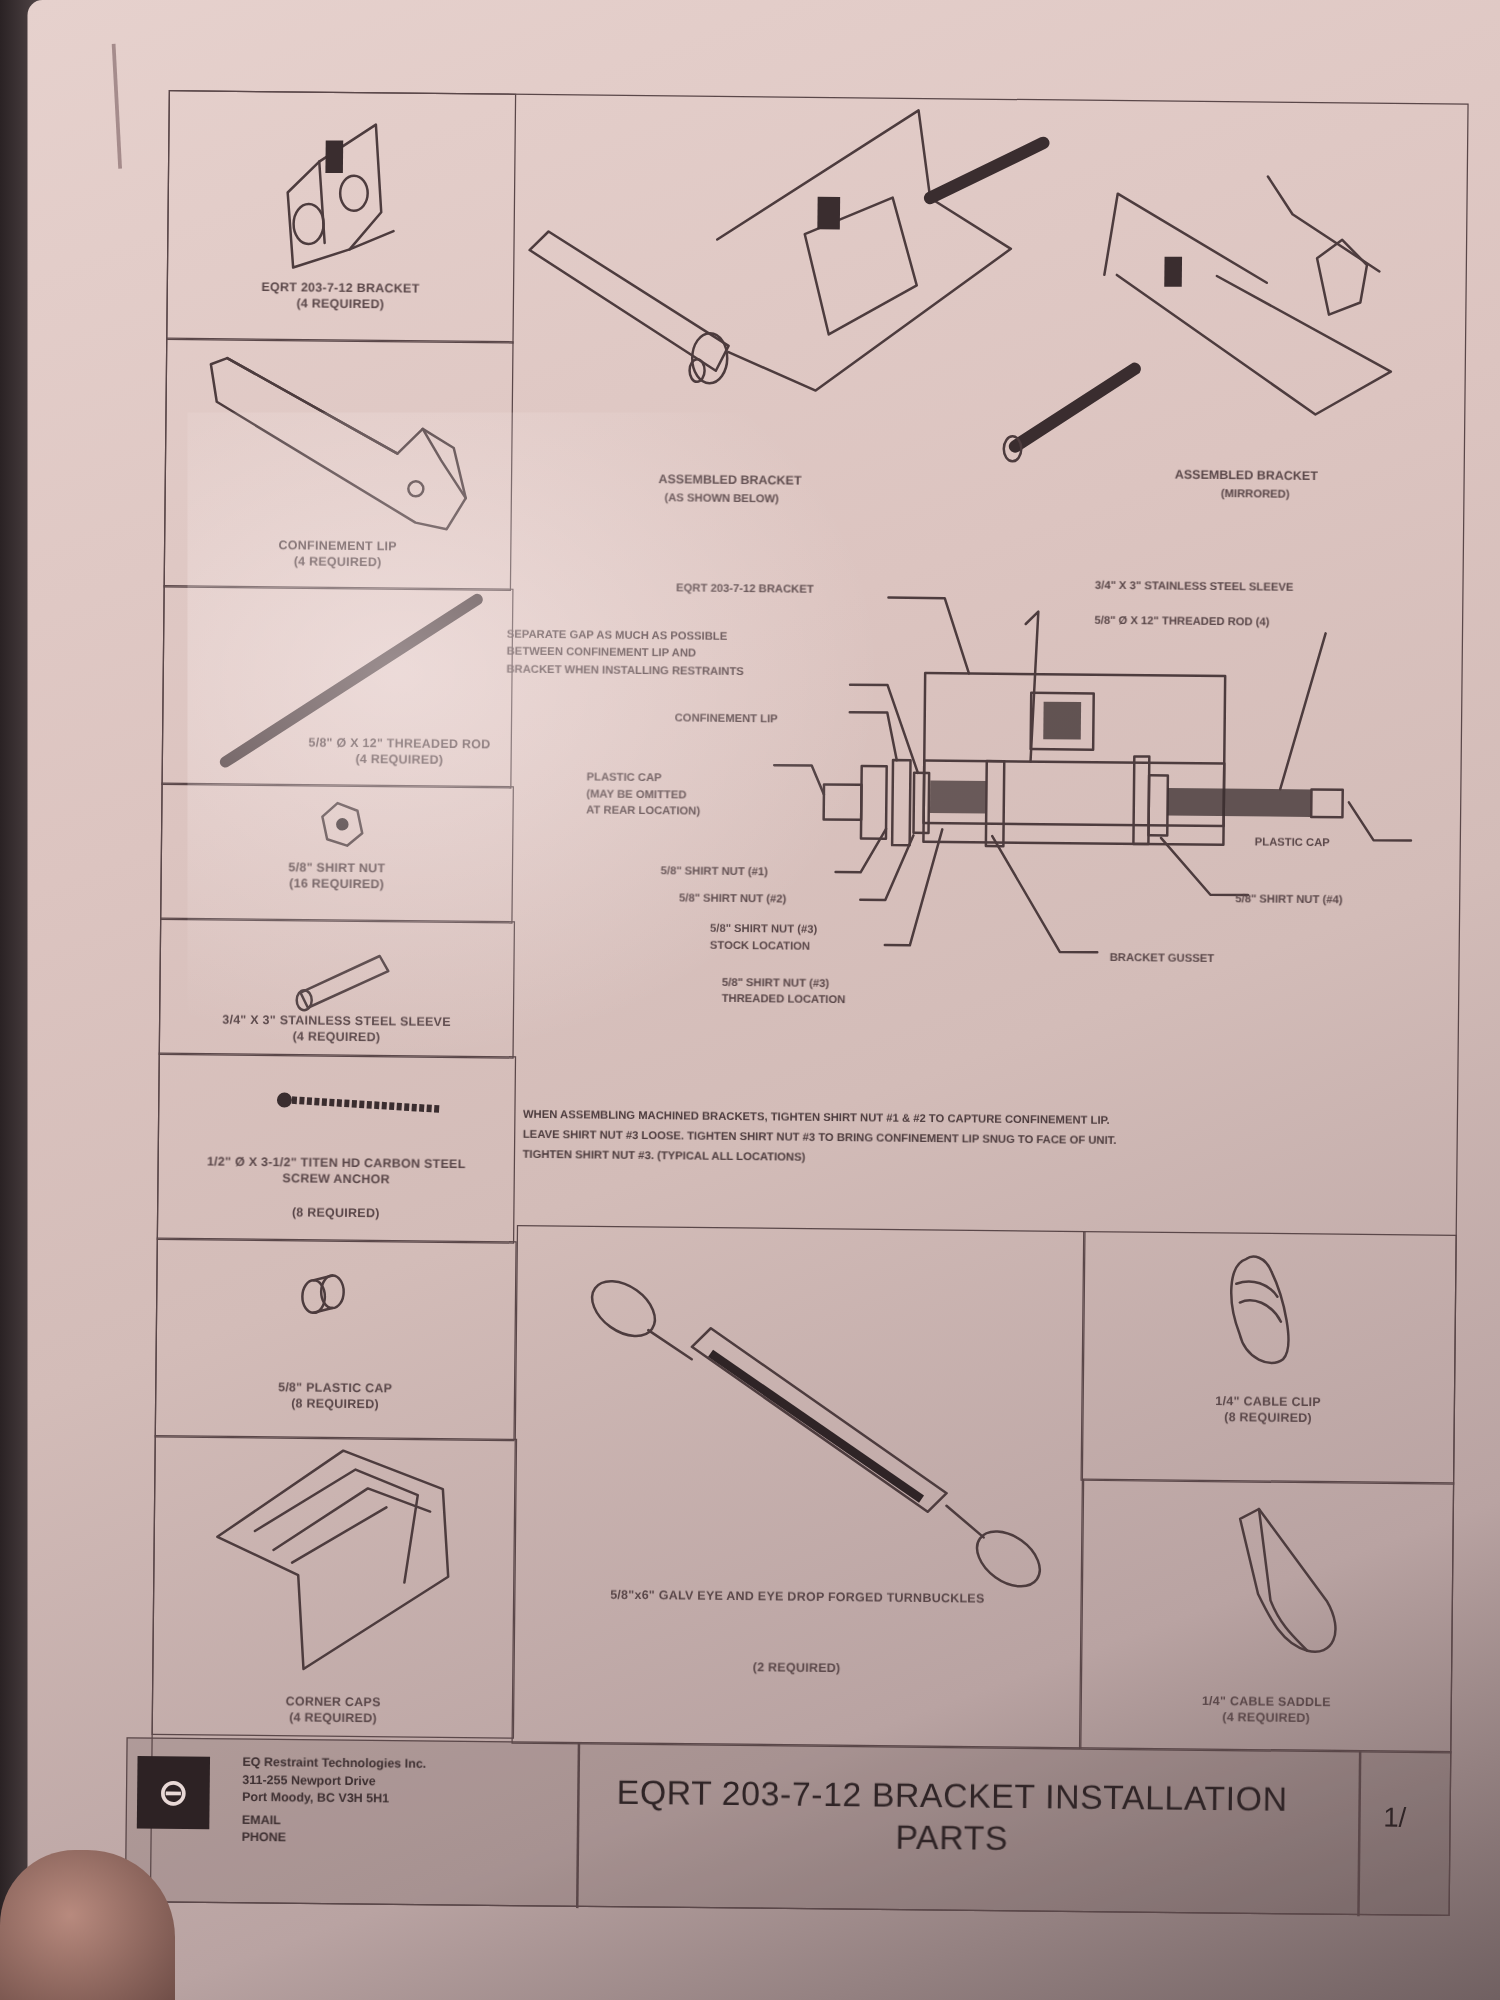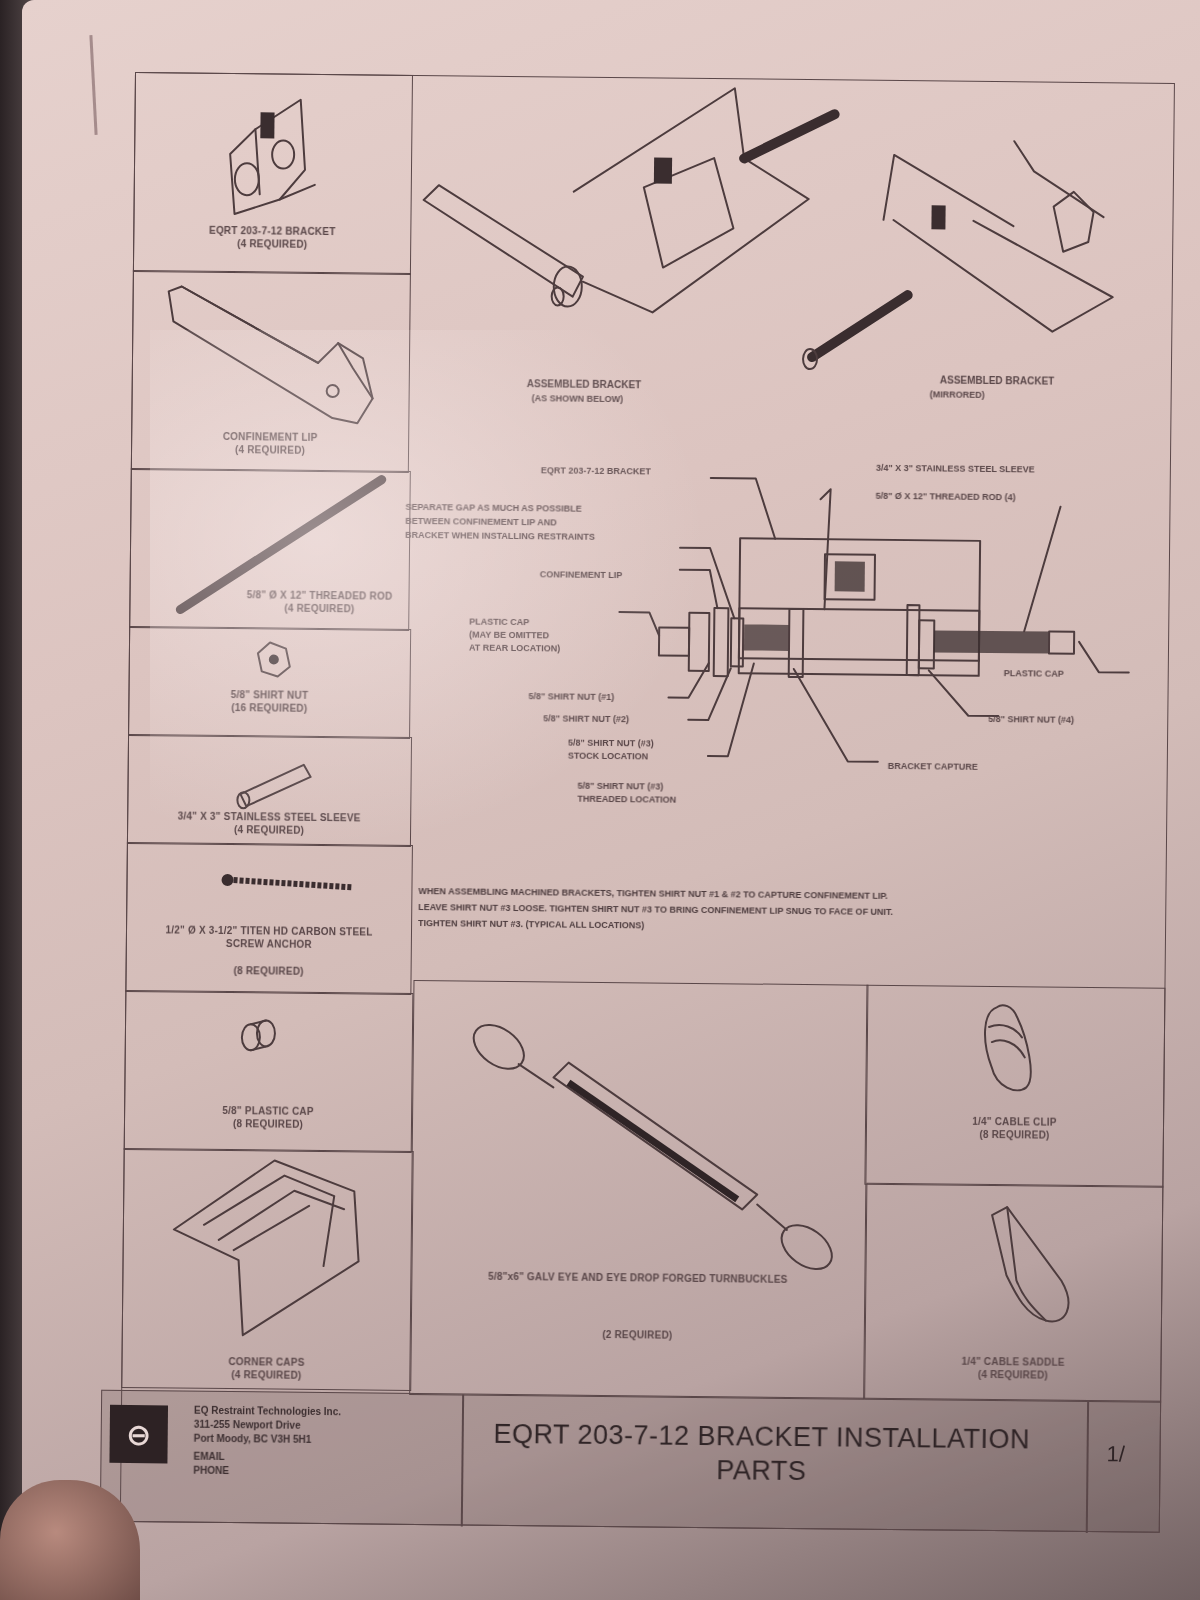--- a/index.html
+++ b/index.html
@@ -132,21 +132,21 @@
     <path class="ln" d="M470 140 L480 75 L600 145 M480 140 L640 250 L700 215 L560 140"></path>
     <path class="ln" d="M600 60 L620 90 L690 135"></path>
     <rect class="dk" x="518" y="125" width="14" height="24"></rect>
     <line x1="400" y1="278" x2="495" y2="215" stroke="#3a2d2f" stroke-width="10" stroke-linecap="round"></line>
     <ellipse class="ln" cx="398" cy="280" rx="7" ry="10"></ellipse>
     <path class="ln" d="M640 125 L660 110 L680 130 L675 160 L650 170 Z"></path>
   </svg>
   <div class="callout" style="left:395px;top:302px;font-size:10px;">ASSEMBLED BRACKET</div>
   <div class="callout" style="left:400px;top:316px;">(AS SHOWN BELOW)</div>
   <div class="callout" style="left:808px;top:294px;font-size:10px;">ASSEMBLED BRACKET</div>
-  <div class="callout" style="left:798px;top:308px;">(MIRRORED)</div>
+  <div class="callout" style="left:845px;top:308px;">(MIRRORED)</div>
 
   <svg style="position:absolute;left:280px;top:380px;" width="760" height="320">
     <rect class="ln" x="330" y="80" width="240" height="135"></rect>
     <rect class="ln" x="415" y="95" width="50" height="45"></rect>
     <rect class="dk" x="425" y="102" width="30" height="30" opacity=".75"></rect>
     <rect class="ln" x="330" y="150" width="240" height="50"></rect>
     <rect class="ln" x="250" y="170" width="30" height="28"></rect>
     <rect class="ln" x="280" y="155" width="20" height="58"></rect>
     <rect class="ln" x="305" y="150" width="14" height="68"></rect>
     <rect class="ln" x="322" y="160" width="12" height="48"></rect>
@@ -180,21 +180,21 @@
   <div class="callout" style="left:400px;top:614px;">5/8" SHIRT NUT (#1)</div>
   <div class="callout" style="left:415px;top:636px;">5/8" SHIRT NUT (#2)</div>
   <div class="callout" style="left:440px;top:660px;">5/8" SHIRT NUT (#3)</div>
   <div class="callout" style="left:440px;top:673px;">STOCK LOCATION</div>
   <div class="callout" style="left:450px;top:703px;">5/8" SHIRT NUT (#3)</div>
   <div class="callout" style="left:450px;top:716px;">THREADED LOCATION</div>
   <div class="callout" style="left:745px;top:382px;">3/4" X 3" STAINLESS STEEL SLEEVE</div>
   <div class="callout" style="left:745px;top:410px;">5/8" Ø X 12" THREADED ROD (4)</div>
   <div class="callout" style="left:875px;top:586px;">PLASTIC CAP</div>
   <div class="callout" style="left:860px;top:632px;">5/8" SHIRT NUT (#4)</div>
-  <div class="callout" style="left:760px;top:680px;">BRACKET CAPTURE</div>
+  <div class="callout" style="left:760px;top:680px;">BRACKET GUSSET</div>
 
   <div class="note" style="left:292px;top:810px;">WHEN ASSEMBLING MACHINED BRACKETS, TIGHTEN SHIRT NUT #1 &amp; #2 TO CAPTURE CONFINEMENT LIP.</div>
   <div class="note" style="left:292px;top:826px;">LEAVE SHIRT NUT #3 LOOSE. TIGHTEN SHIRT NUT #3 TO BRING CONFINEMENT LIP SNUG TO FACE OF UNIT.</div>
   <div class="note" style="left:292px;top:842px;">TIGHTEN SHIRT NUT #3. (TYPICAL ALL LOCATIONS)</div>
 
   <div class="cell" style="left:288px;top:905px;width:455px;height:415px;">
     <svg width="455" height="415">
       <ellipse class="ln" cx="85" cy="65" rx="28" ry="18" transform="rotate(35 85 65)"></ellipse>
       <path class="ln" d="M105 82 L140 105"></path>
       <path class="ln" d="M140 95 L330 225 L345 210 L155 80 Z"></path>

